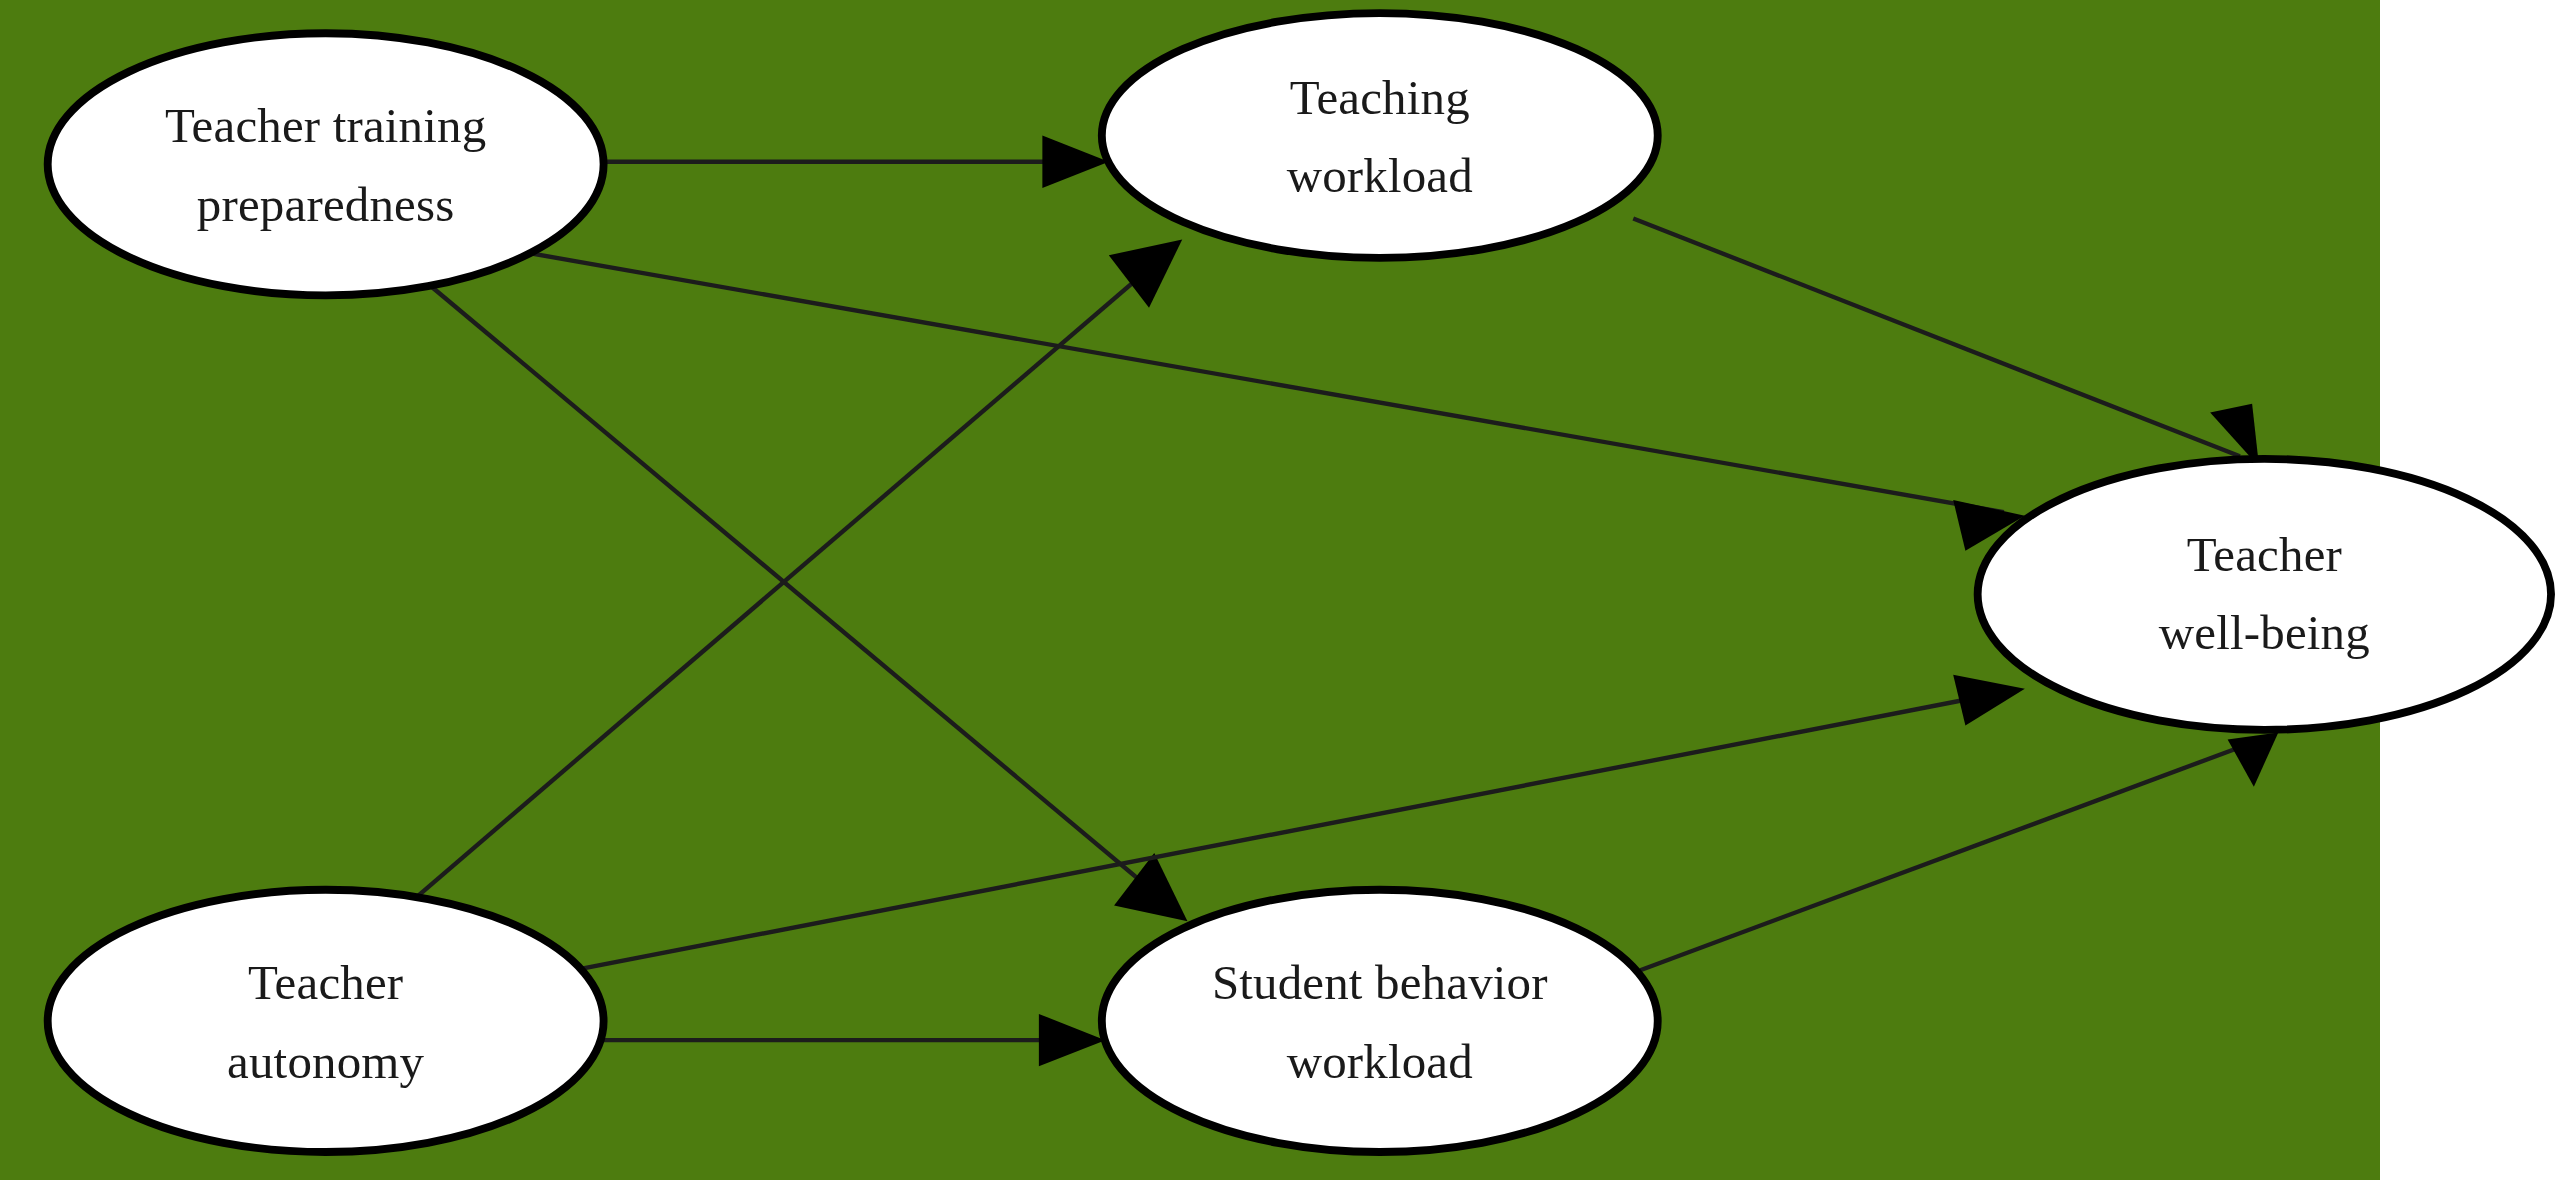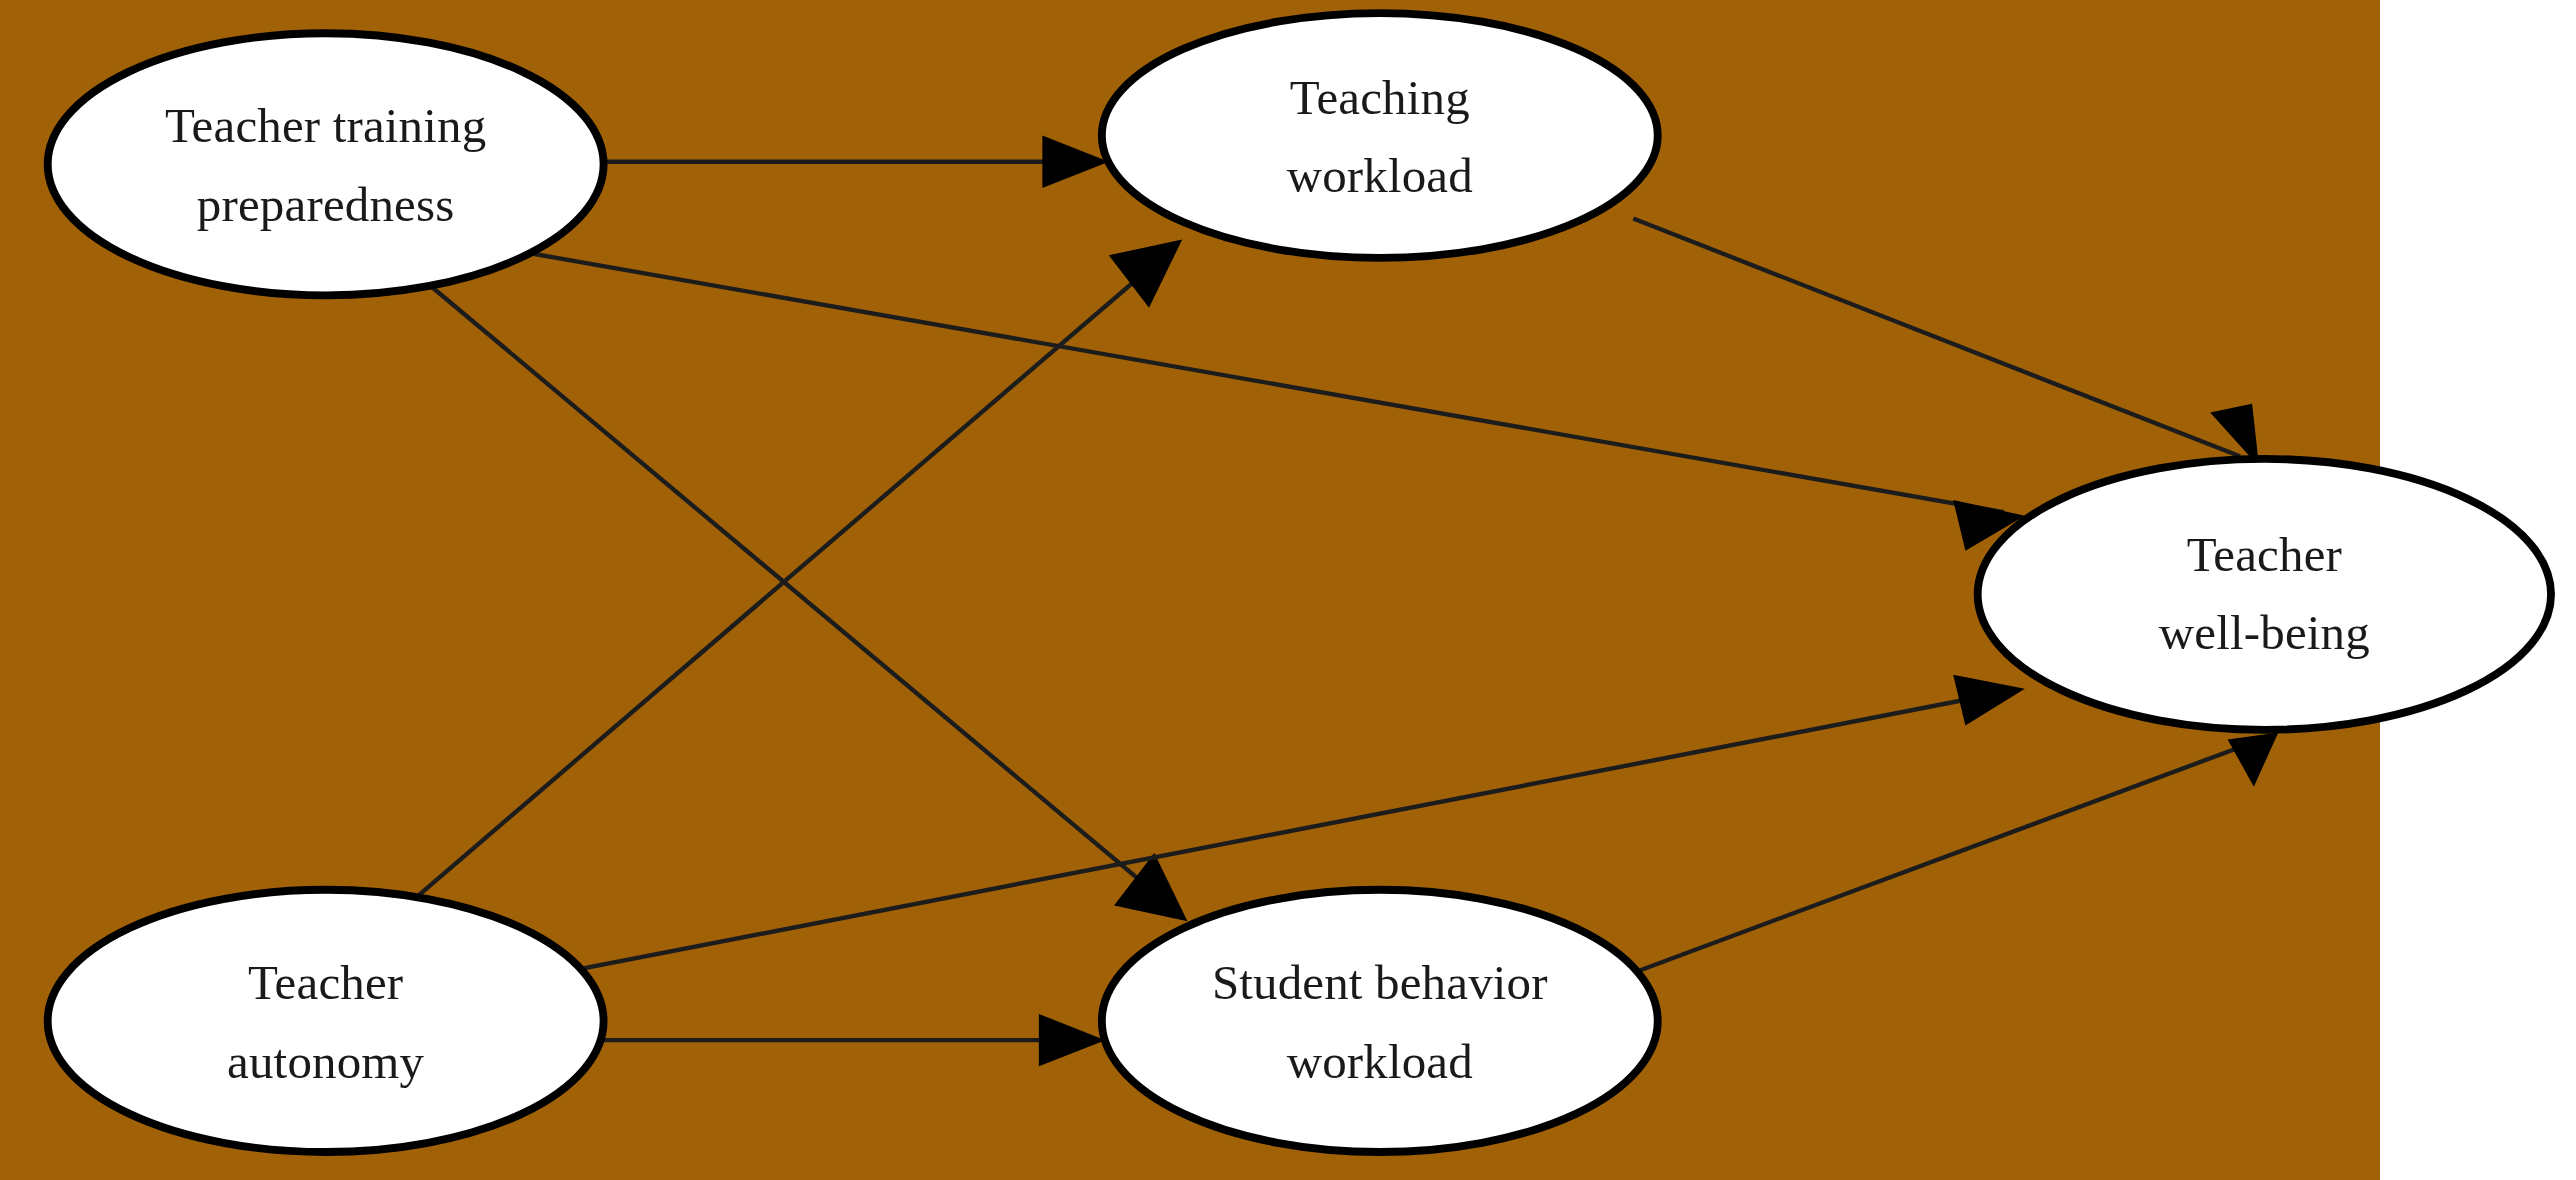--- a/index.html
+++ b/index.html
@@ -11,21 +11,21 @@
   body {
     width: 2576px;
     height: 1180px;
     overflow: hidden;
     font-family: "Liberation Serif", "DejaVu Serif", serif;
   }
   #diagram-root {
     position: relative;
     width: 2380px;
     height: 1180px;
-    background: #a16207;
+    background: #4d7c0f;
   }
   svg#path-diagram {
     display: block;
     width: 2576px;
     height: 1180px;
   }
   .node-ellipse {
     fill: #ffffff;
     stroke: #000000;
     stroke-width: 9;

